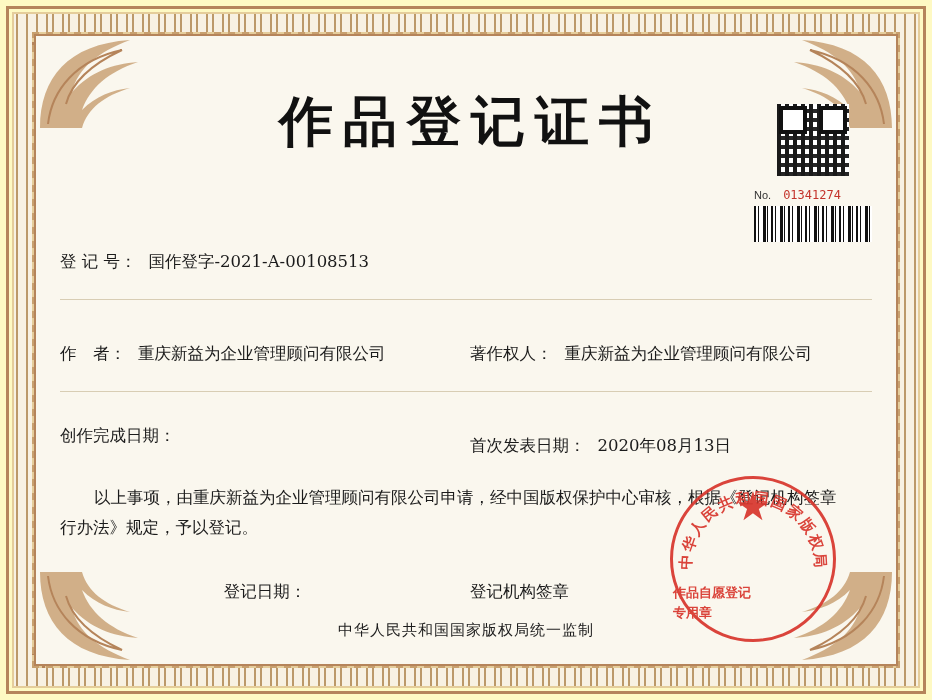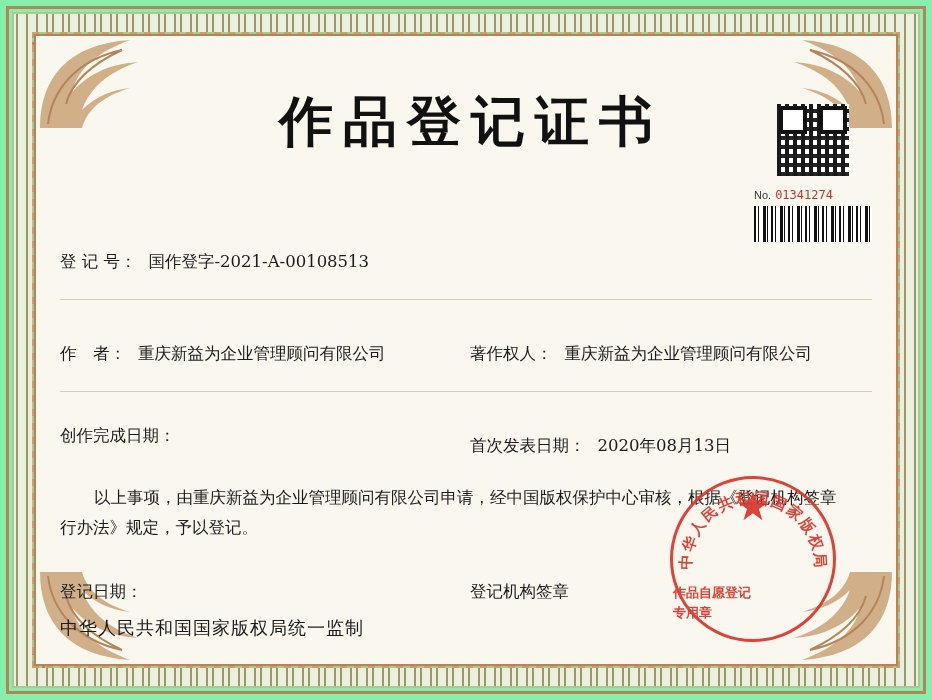--- a/index.html
+++ b/index.html
@@ -12,21 +12,21 @@
     background: #ffffff;
     font-family: "Liberation Serif", serif;
     overflow: hidden;
   }
 
   
   .certificate {
     position: relative;
     width: 932px;
     height: 700px;
-    background: #86efac;
+    background: #fef9c3;
     box-sizing: border-box;
   }
 
   
   .border-outer {
     position: absolute;
     left: 6px; top: 6px; right: 6px; bottom: 6px;
     border: 3px solid #b5845a;
     box-sizing: border-box;
   }
@@ -144,21 +144,21 @@
   .qr::before { left: 2px; top: 2px; }
   .qr::after  { right: 2px; top: 2px; }
 
   .no-line {
     margin-top: 12px;
     display: flex;
     align-items: baseline;
     justify-content: flex-start;
     font-size: 11px;
     color: #333;
-    gap: 4px;
+    gap: 12px;
   }
   .no-label { font-family: "Liberation Sans", sans-serif; }
   .no-value {
     color: #c4342c;
     font-family: "DejaVu Sans Mono", monospace;
     font-size: 12px;
     letter-spacing: 0px;
   }
   .barcode {
     margin-top: 4px;
@@ -218,28 +218,28 @@
     font-family: "DejaVu Serif", "Liberation Serif", serif;
   }
   .statement .indent { display: inline-block; width: 34px; }
 
   .row-bottom {
     display: flex;
     align-items: baseline;
     margin-top: 38px;
     font-size: 16.5px;
   }
-  .row-bottom .cell.left { width: 410px; }
+  .row-bottom .cell.left { width: 410px; justify-content: center; }
 
   .footer {
     position: absolute;
     left: 0; right: 0;
     bottom: 8px;
-    text-align: left;
-    font-size: 18px;
+    text-align: center;
+    font-size: 15px;
     color: #1b1b1b;
     letter-spacing: 1px;
     font-family: "DejaVu Serif", "Liberation Serif", serif;
   }
 
   
   .seal {
     position: absolute;
     right: 96px;
     bottom: 58px;

